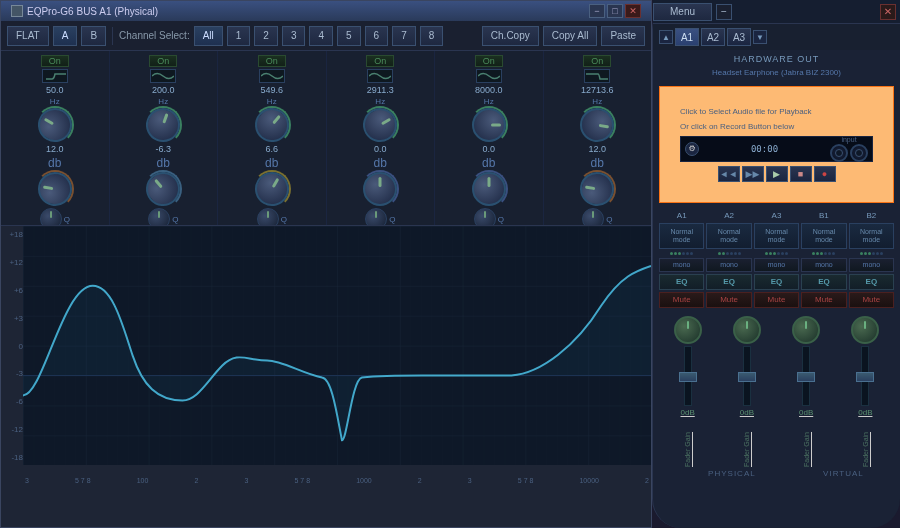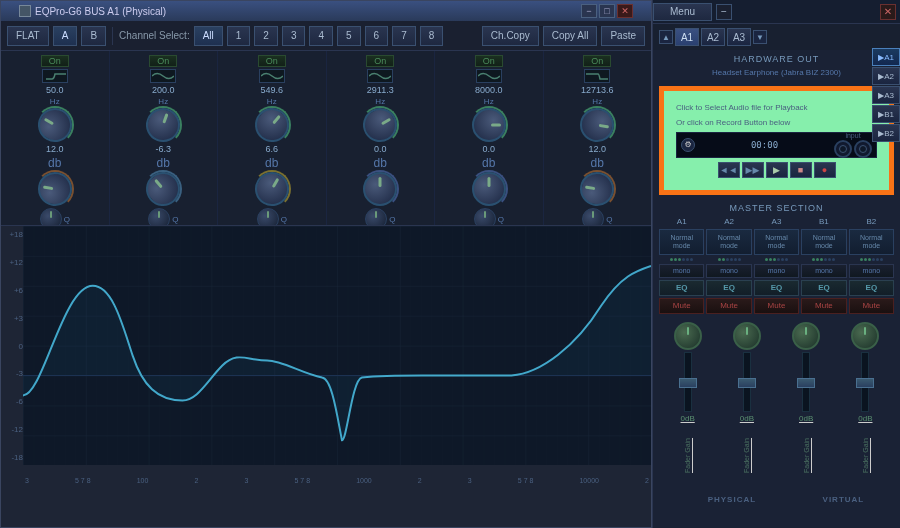--- a/index.html
+++ b/index.html
@@ -21,21 +21,21 @@
       height: 528px;
       background: #1e2535;
       border: 1px solid #3a4560;
     }
 
     .title-bar {
       background: linear-gradient(to bottom, #3a5080, #2a3a5a);
       height: 20px;
       display: flex;
       align-items: center;
-      padding: 0 18px;
+      padding: 0 10px;
       font-size: 10px;
       color: #cce;
       justify-content: space-between;
     }
 
     .title-bar-left { display: flex; align-items: center; gap: 4px; }
     .title-bar-icon { width: 12px; height: 12px; background: #456; border: 1px solid #789; }
     .title-bar-btns { display: flex; gap: 2px; }
     .tb-btn {
       width: 16px; height: 14px;
@@ -214,20 +214,21 @@
     }
 
     
     .right-panel {
       position: absolute;
       right: 0; top: 0;
       width: 248px;
       height: 528px;
       background: #1a2235;
       border-left: 1px solid #2a3550;
+      border-radius: 29px;
     }
 
     .rp-menu-bar {
       background: #151e30;
       height: 24px;
       display: flex;
       align-items: center;
       justify-content: center;
       gap: 4px;
       border-bottom: 1px solid #2a3550;
@@ -316,23 +317,23 @@
     .hw-info {
       color: #5577aa;
       font-size: 8px;
       text-align: center;
       line-height: 1.4;
     }
 
     
     .player-section {
       margin: 4px 6px;
-      background: #86efac;
-      border: 5px solid #f97316;
-      padding: 12px;
+      background: #fdba74;
+      border: 1px solid #f97316;
+      padding: 20px;
     }
 
     .player-prompt {
       color: #4a6080;
       font-size: 8px;
       margin-bottom: 4px;
       line-height: 1.3;
     }
 
     .tape-transport {
@@ -571,22 +572,21 @@
       background: #6ab080;
       left: 50%; top: 3px;
       transform: translateX(-50%);
       border-radius: 1px;
     }
 
     
     .section-labels {
       display: flex;
       padding: 0 6px;
-      margin-top: 20px;
-      font-weight: bold;
+      margin-top: 0;
     }
 
     .side-label-btn {
       width: 28px;
       height: 18px;
       background: linear-gradient(to bottom, #2a3550, #1a2540);
       border: 1px solid #3a5070;
       color: #aabbd0;
       font-size: 8px;
       cursor: pointer;
@@ -897,27 +897,20 @@
   </div>
 
   <div class="ch-tabs">
     <div class="ch-nav">▲</div>
     <div class="ch-tab active">A1</div>
     <div class="ch-tab">A2</div>
     <div class="ch-tab">A3</div>
     <div class="ch-nav">▼</div>
     <div style="flex:1"></div>
 
-    <div style="display:flex; flex-direction:column; gap:1px; position:absolute; right:0; top:48px;">
-      <div class="side-label-btn active">▶A1</div>
-      <div class="side-label-btn">▶A2</div>
-      <div class="side-label-btn">▶A3</div>
-      <div class="side-label-btn">▶B1</div>
-      <div class="side-label-btn">▶B2</div>
-    </div>
   </div>
 
   <div class="hw-section">
     <div class="hw-title">HARDWARE OUT</div>
     <div class="hw-info">Headset Earphone (Jabra BIZ 2300)</div>
   </div>
 
   <div class="player-section">
     <div class="player-prompt">Click to Select Audio file for Playback</div>
     <div class="player-prompt">Or click on Record Button below</div>
@@ -943,21 +936,20 @@
     <div class="transport-btns">
       <button class="trans-btn">◄◄</button>
       <button class="trans-btn">▶▶</button>
       <button class="trans-btn play">▶</button>
       <button class="trans-btn stop">■</button>
       <button class="trans-btn" style="color:#cc4444;">●</button>
     </div>
   </div>
 
   <div class="master-section">
-    <div class="master-title">MASTER SECTION</div>
 
     <div class="channels-grid">
 
       <div class="channel-strip">
         <div class="ch-strip-label">A1</div>
         <button class="mode-btn">Normal<br>mode</button>
         <div class="dots-indicator">
           <div class="dot active"></div>
             <div class="dot active"></div>
             <div class="dot active"></div>

